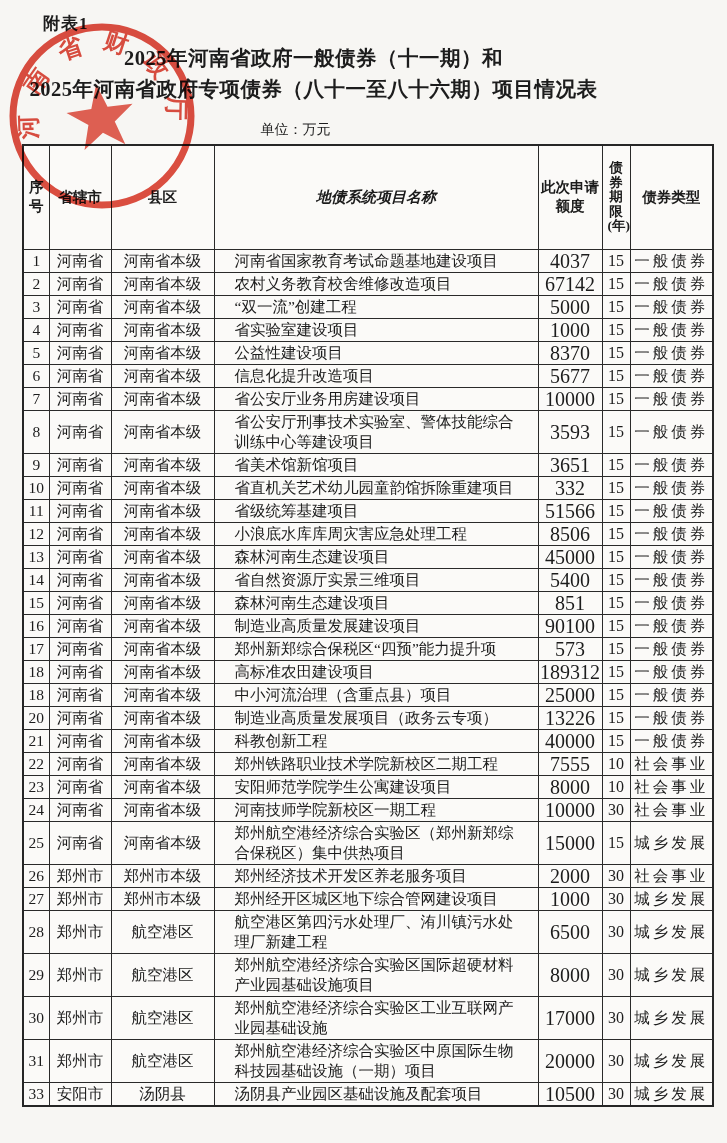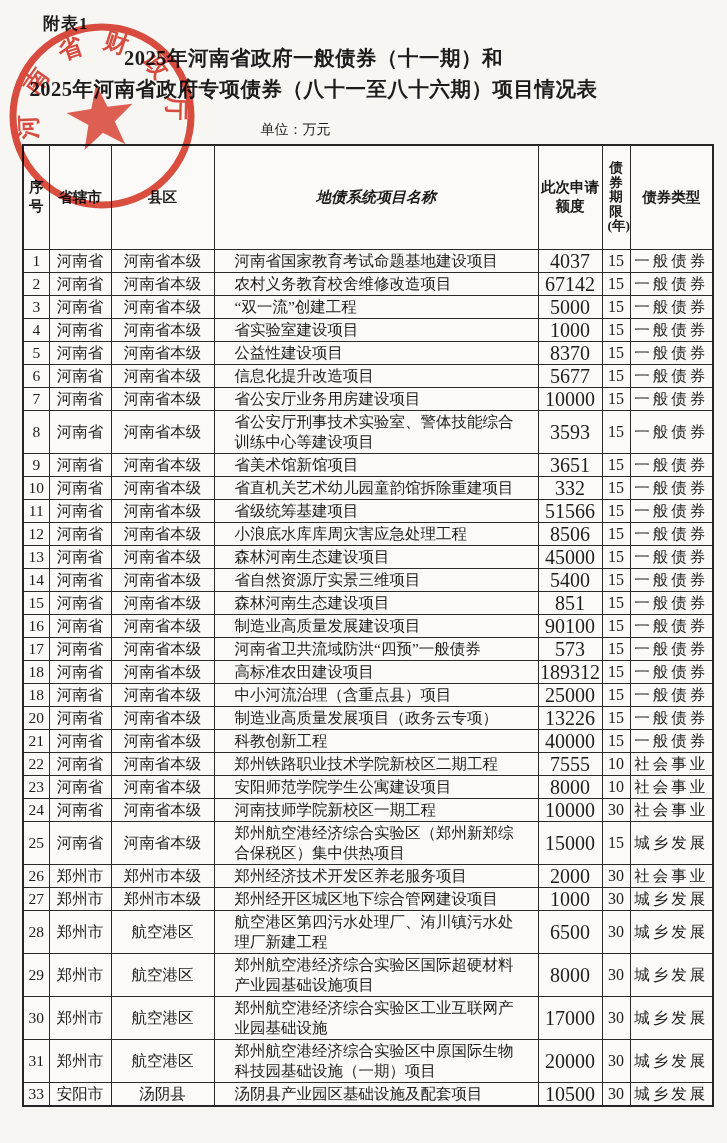--- a/index.html
+++ b/index.html
@@ -253,21 +253,21 @@
           <td class="county">河南省本级</td>
           <td class="project">制造业高质量发展建设项目</td>
           <td class="amount">90100</td>
           <td class="term">15</td>
           <td class="type">一般债券</td>
         </tr>
         <tr>
           <td class="seq">17</td>
           <td class="city">河南省</td>
           <td class="county">河南省本级</td>
-          <td class="project">河南省卫共流域防洪“四预”一般债券</td>
+          <td class="project">郑州新郑综合保税区“四预”能力提升项</td>
           <td class="amount">573</td>
           <td class="term">15</td>
           <td class="type">一般债券</td>
         </tr>
         <tr>
           <td class="seq">18</td>
           <td class="city">河南省</td>
           <td class="county">河南省本级</td>
           <td class="project">高标准农田建设项目</td>
           <td class="amount">189312</td>

